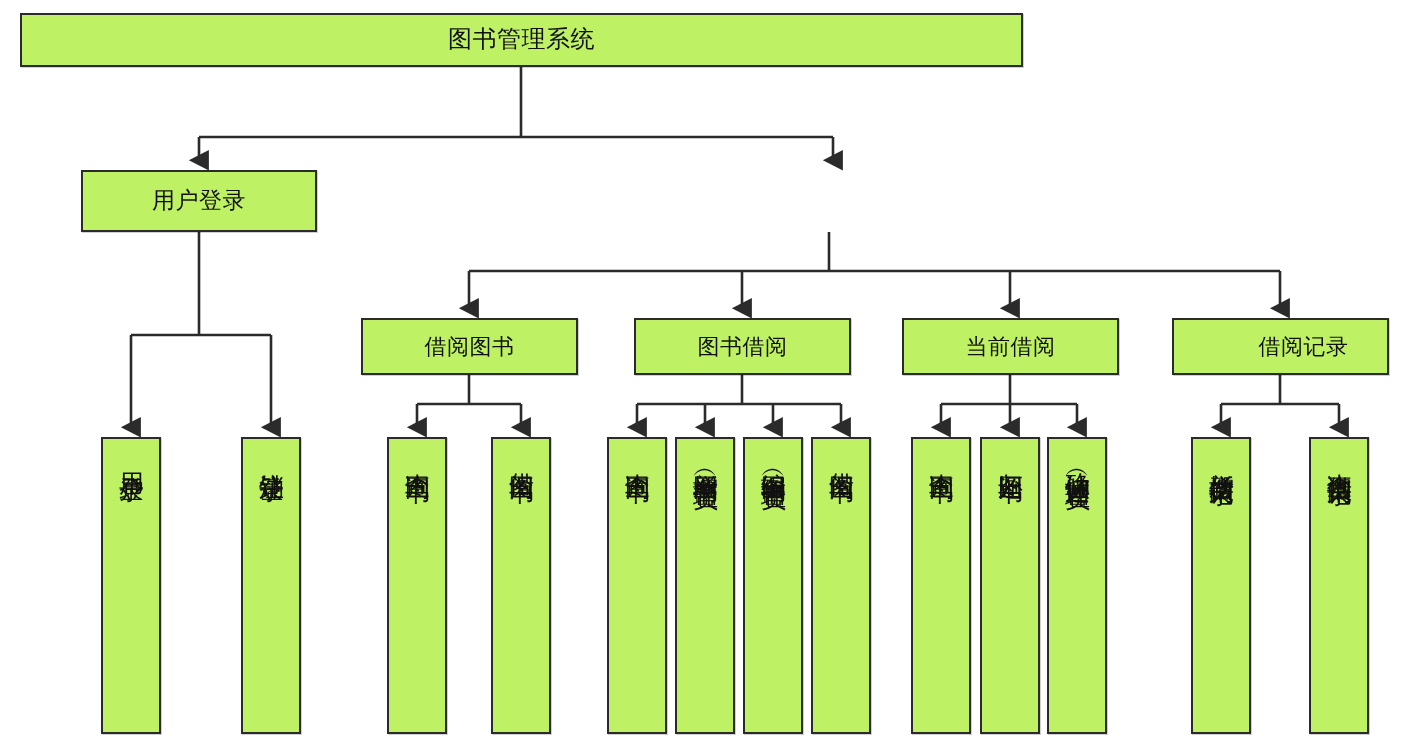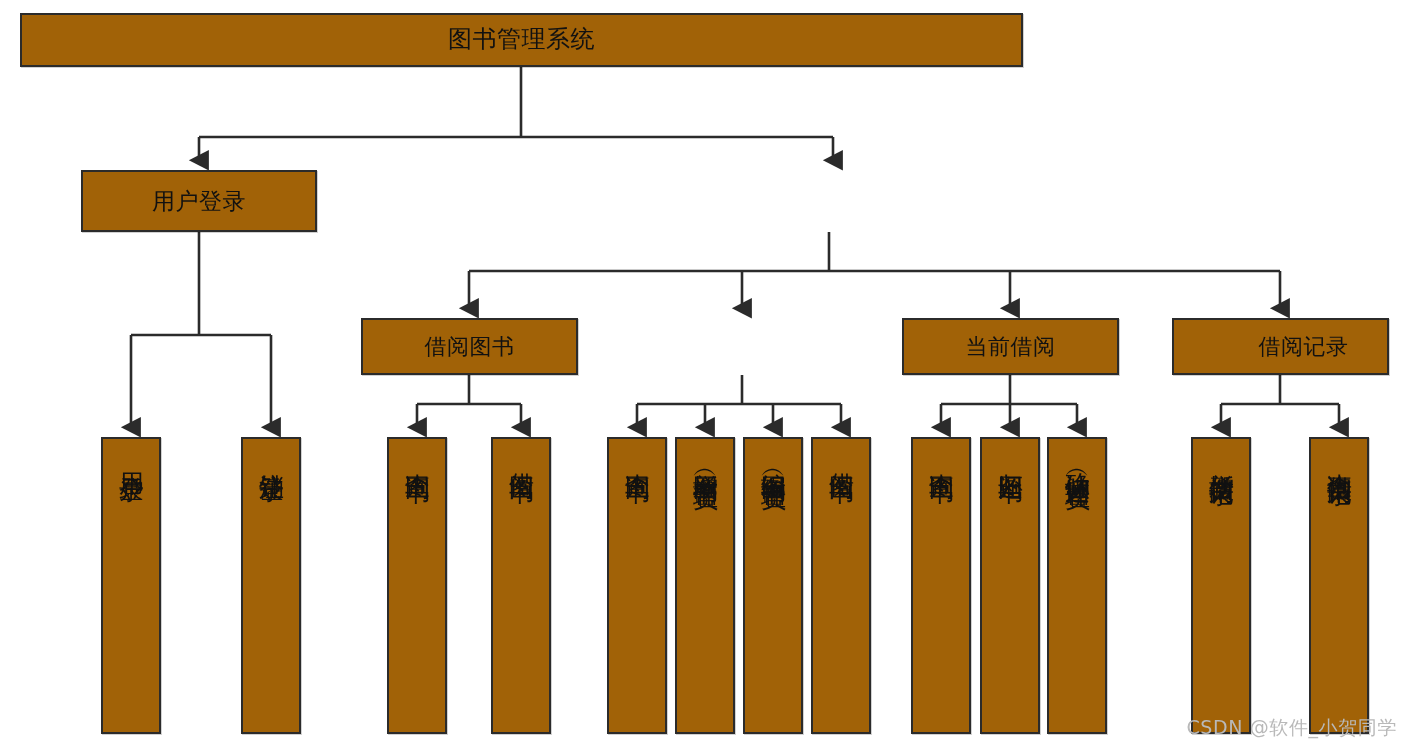--- a/index.html
+++ b/index.html
@@ -17,26 +17,27 @@
   }
   svg.wires{
     position:absolute;
     left:0;top:0;
     width:1405px;height:747px;
     pointer-events:none;
   }
   .node{
     position:absolute;
     box-sizing:border-box;
-    background:#a16207;
+    background:#bef264;
     border:2.5px solid #2b2b2b;
     display:flex;
     align-items:center;
     justify-content:center;
     box-shadow:1px 1px 0 rgba(0,0,0,0.18);
+    font-family:Liberation Serif, serif;
   }
   .node .label{
     font-size:23px;
     line-height:1.15;
     letter-spacing:0.5px;
     color:#111111;
     white-space:nowrap;
   }
   .node.root .label{font-size:24px;}
   .node.level2 .label{font-size:23px;}
@@ -128,20 +129,23 @@
     <span class="label">图书管理系统</span>
   </div>
 
   <div class="node level2" style="left:81px;top:170px;width:236px;height:62px;">
     <span class="label">用户登录</span>
   </div>
 
   <div class="node level3" style="left:361px;top:318px;width:217px;height:57px;">
     <span class="label">借阅图书</span>
   </div>
+  <div class="node level3" style="left:634px;top:318px;width:217px;height:57px;">
+    <span class="label">图书借阅</span>
+  </div>
   <div class="node level3" style="left:902px;top:318px;width:217px;height:57px;">
     <span class="label">当前借阅</span>
   </div>
   <div class="node level3" style="left:1172px;top:318px;width:217px;height:57px;padding-left:46px;">
     <span class="label">借阅记录</span>
   </div>
 
   <div class="node leaf" style="left:101px;top:437px;width:60px;height:297px;">
     <span class="label">用户登录</span>
   </div>
@@ -179,15 +183,14 @@
     <span class="label">确认归还（管理员）</span>
   </div>
 
   <div class="node leaf tall" style="left:1191px;top:437px;width:60px;height:297px;">
     <span class="label">新增借阅记录</span>
   </div>
   <div class="node leaf tall" style="left:1309px;top:437px;width:60px;height:297px;">
     <span class="label">查询借阅记录</span>
   </div>
 
-  <div class="watermark">CSDN @软件_小贺同学</div>
 
 </div>
 
 </body></html>

